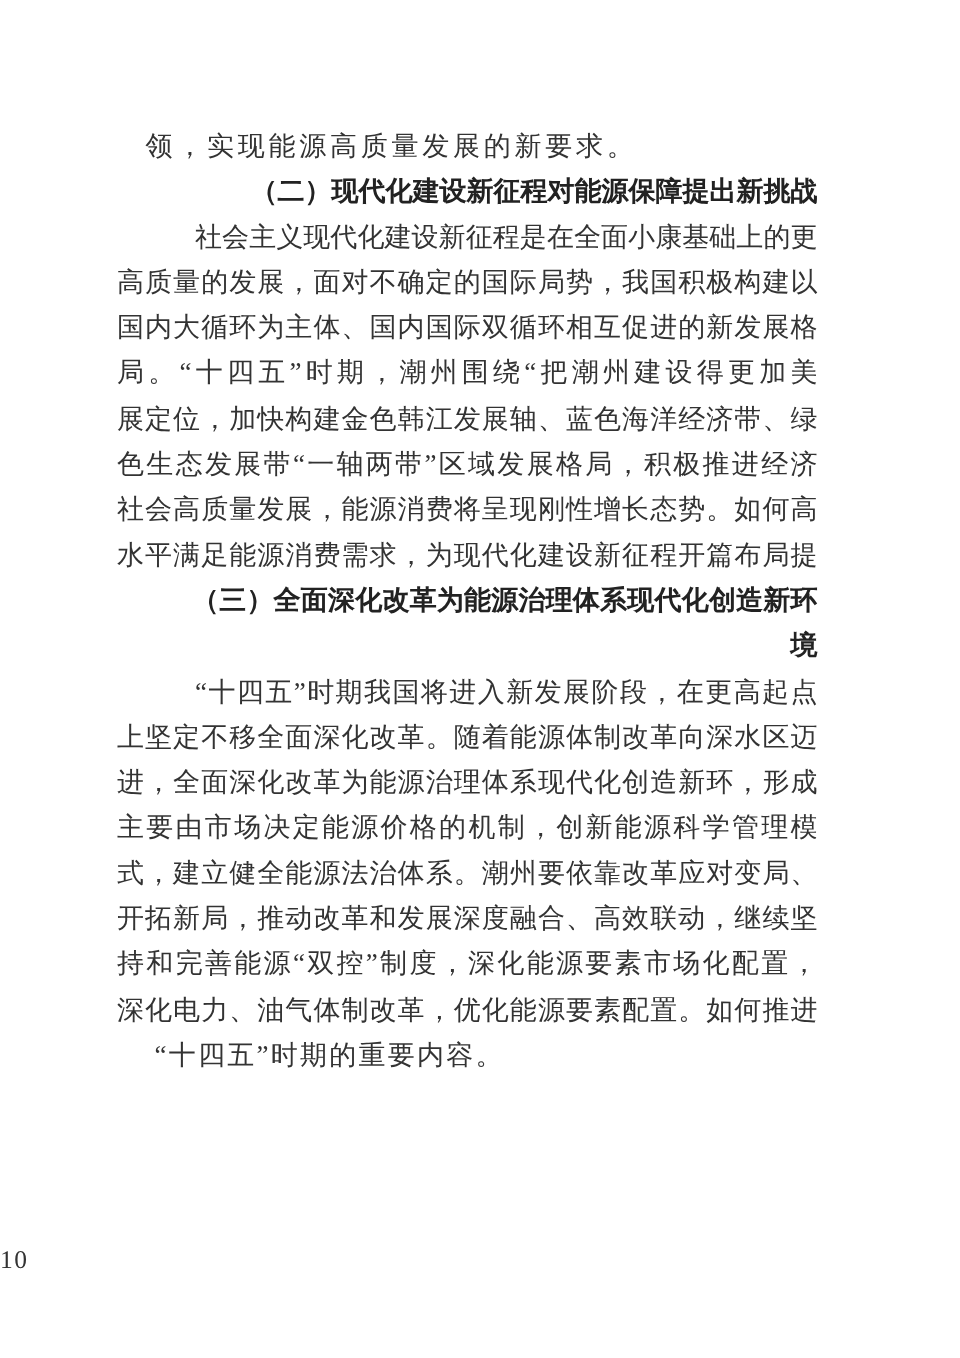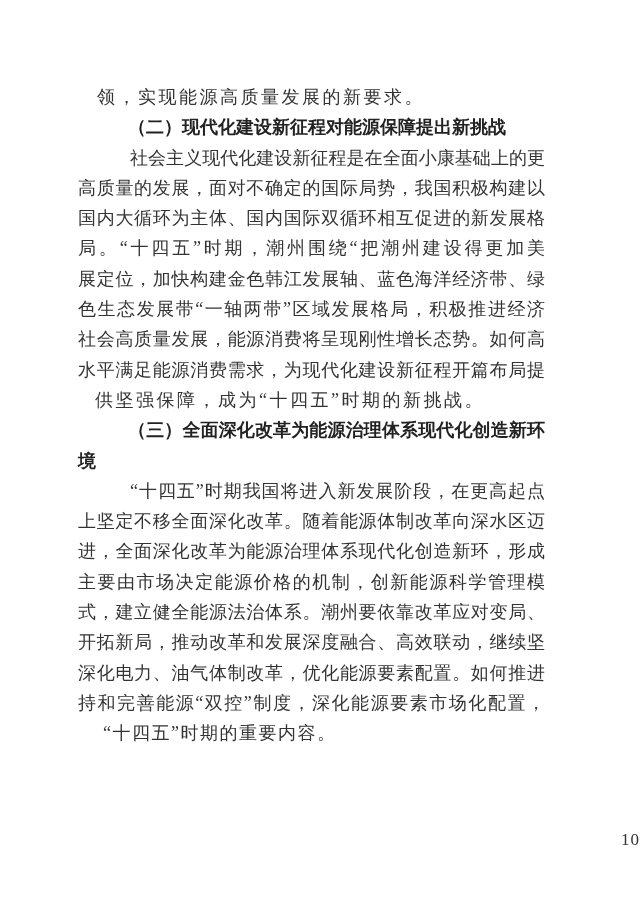--- a/index.html
+++ b/index.html
@@ -36,32 +36,33 @@
     text-justify: distribute;
   }
   
   .end {
     text-align: left;
     letter-spacing: 2.5px;
   }
   .bold {
     font-weight: bold;
     color: #222222;
+    text-align: right;
   }
   .pad-a { padding-left: 19px; }  
   .pad-b { padding-left: 17px; }  
   .pad-c { padding-left: 25px; letter-spacing: 1.5px; } 
   .pad-f { padding-left: 52px; }  
   .pad-h { padding-left: 50px; }  
   .page-number {
     position: absolute;
     left: 0;
     right: 0;
     top: 830px;
-    text-align: right;
+    text-align: left;
     font-size: 17px;
     line-height: 20px;
     color: #333333;
     letter-spacing: 1px;
   }
 </style>
 </head>
 <body>
 
 <div class="page">
@@ -69,27 +70,26 @@
       <div class="line end pad-a">领，实现能源高质量发展的新要求。</div>
       <div class="line bold pad-h">（二）现代化建设新征程对能源保障提出新挑战</div>
       <div class="line justify pad-f">社会主义现代化建设新征程是在全面小康基础上的更</div>
       <div class="line justify">高质量的发展，面对不确定的国际局势，我国积极构建以</div>
       <div class="line justify">国内大循环为主体、国内国际双循环相互促进的新发展格</div>
       <div class="line justify">局。“十四五”时期，潮州围绕“把潮州建设得更加美</div>
       <div class="line justify">展定位，加快构建金色韩江发展轴、蓝色海洋经济带、绿</div>
       <div class="line justify">色生态发展带“一轴两带”区域发展格局，积极推进经济</div>
       <div class="line justify">社会高质量发展，能源消费将呈现刚性增长态势。如何高</div>
       <div class="line justify">水平满足能源消费需求，为现代化建设新征程开篇布局提</div>
-      <div class="line end pad-b">供坚强保障，成为“十四五”时期的新挑战。</div>
       <div class="line bold justify pad-h">（三）全面深化改革为能源治理体系现代化创造新环</div>
       <div class="line bold">境</div>
       <div class="line justify pad-f">“十四五”时期我国将进入新发展阶段，在更高起点</div>
       <div class="line justify">上坚定不移全面深化改革。随着能源体制改革向深水区迈</div>
       <div class="line justify">进，全面深化改革为能源治理体系现代化创造新环，形成</div>
       <div class="line justify">主要由市场决定能源价格的机制，创新能源科学管理模</div>
       <div class="line justify">式，建立健全能源法治体系。潮州要依靠改革应对变局、</div>
       <div class="line justify">开拓新局，推动改革和发展深度融合、高效联动，继续坚</div>
+      <div class="line justify">持和完善能源“双控”制度，深化能源要素市场化配置，</div>
       <div class="line justify">深化电力、油气体制改革，优化能源要素配置。如何推进</div>
-      <div class="line justify">持和完善能源“双控”制度，深化能源要素市场化配置，</div>
       <div class="line end pad-c">“十四五”时期的重要内容。</div>
     </div>
   <div class="page-number">10</div>
 </div>
 
 </body></html>

